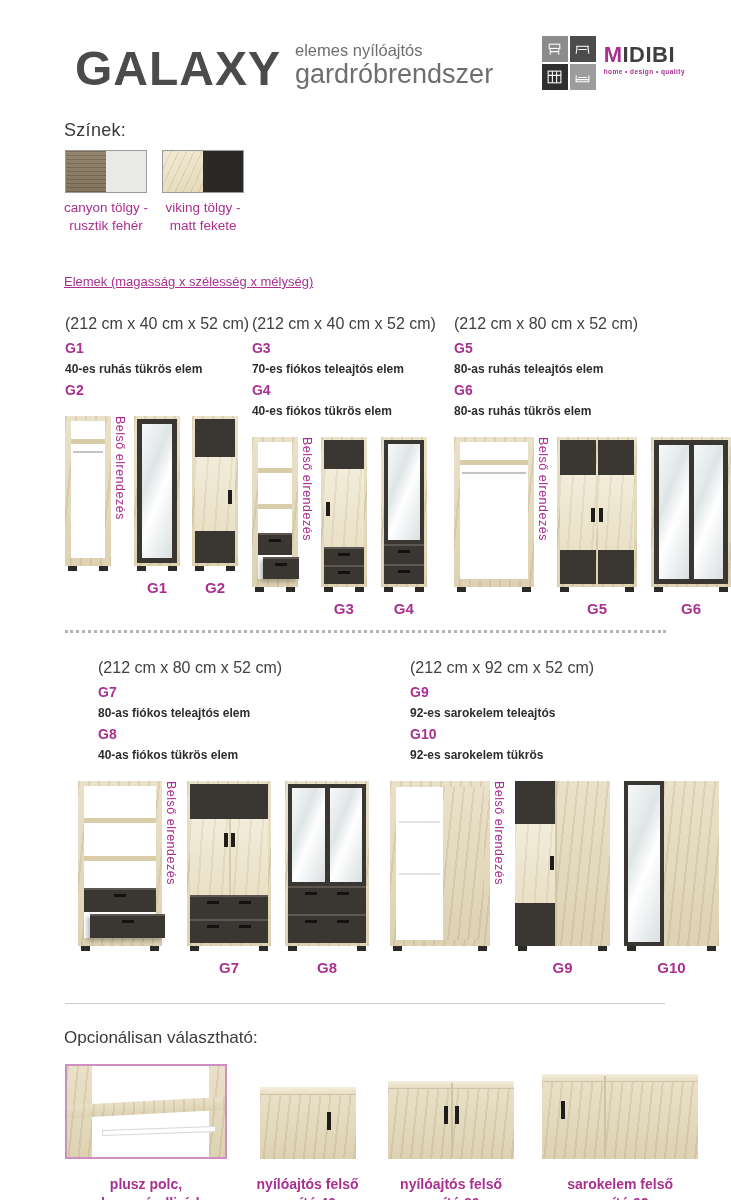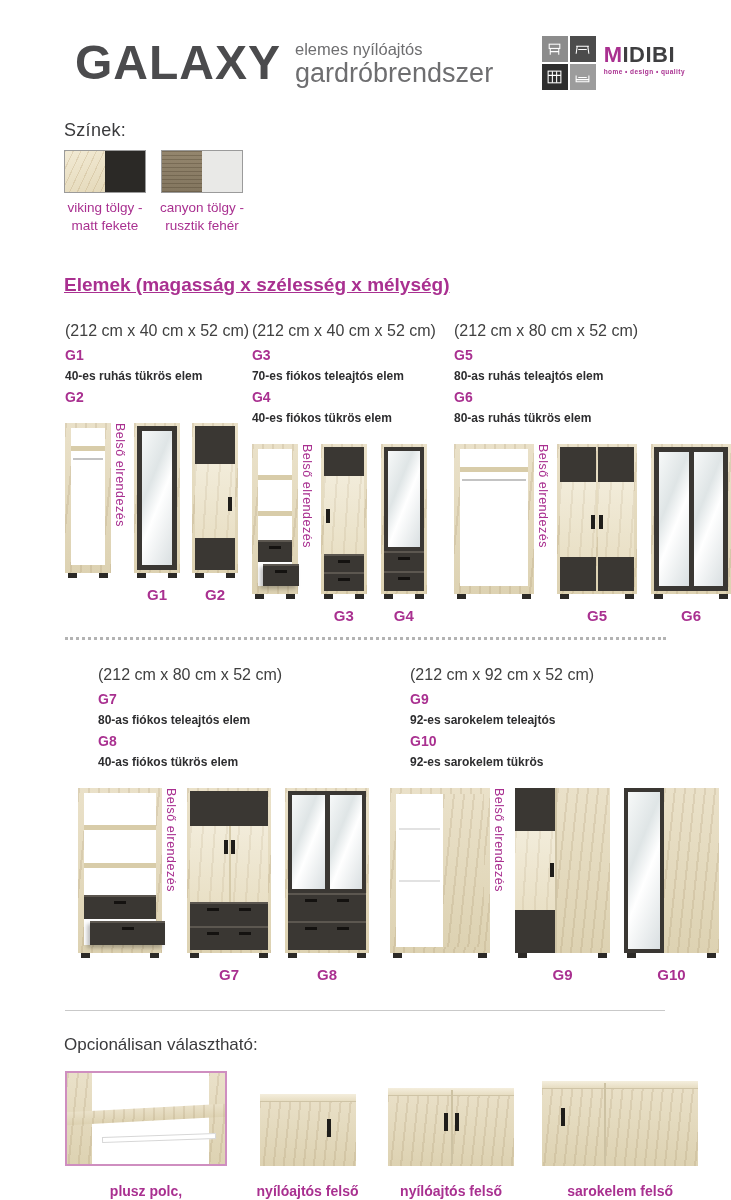--- a/index.html
+++ b/index.html
@@ -1,20 +1,20 @@
 <!DOCTYPE html>
 <html><head>
 <meta charset="utf-8">
 <style>
   html,body{margin:0;padding:0;background:#fff;}
   .page{position:relative;width:731px;height:1200px;background:#fff;overflow:hidden;
         font-family:"Liberation Sans",sans-serif;color:#3c3c3e;}
 
   
-  .header{display:flex;align-items:center;padding:36px 46px 0 75px;}
+  .header{display:flex;align-items:flex-end;padding:36px 46px 0 75px;}
   .brand-title{font-size:48px;font-weight:800;letter-spacing:1px;color:#4b4b4d;line-height:0.9;}
   .brand-sub{margin:3px 0 0 14px;color:#6e6e70;}
   .brand-sub .s1{font-size:16.5px;line-height:1.15;}
   .brand-sub .s2{font-size:27px;line-height:1.1;}
   .logo{margin-left:auto;display:flex;align-items:flex-start;gap:8px;}
   .tiles{display:grid;grid-template-columns:26px 26px;grid-template-rows:26px 26px;gap:2px;}
   .tile{display:flex;align-items:center;justify-content:center;}
   .t1{background:#8c8c8c}.t2{background:#4c4c4c}.t3{background:#2e2e2e}.t4{background:#9c9c9c}
   .logo-text{margin-top:8px;}
   .logo-word{font-size:22px;font-weight:800;color:#3f3f41;letter-spacing:0.5px;line-height:1;}
@@ -32,21 +32,21 @@
       repeating-linear-gradient(115deg,rgba(170,140,90,.22) 0 1px,rgba(0,0,0,0) 1px 7px),
       linear-gradient(160deg,#f2ead4,#e4d9ba);}
   .sw-black{background:#2b2926;}
   .sw-canyon{background:
       repeating-linear-gradient(0deg,rgba(60,48,30,.28) 0 1px,rgba(0,0,0,0) 1px 4px),
       linear-gradient(#94866e,#83765f);}
   .sw-white{background:#e9e9e7;}
   .swlabel{margin-top:6px;font-size:13.5px;line-height:1.3;color:#a93090;text-align:center;}
 
   
-  .elem-h{padding:40px 0 0 64px;font-size:19px;font-weight:700;color:#a93090;}
+  .elem-h{padding:40px 0 0 64px;font-size:13px;font-weight:400;color:#a93090;}
   .elem-h span{text-decoration:underline;}
 
   .grow1{display:flex;padding:26px 0 0 65px;}
   .grp{box-sizing:border-box;}
   .grp1{width:196px;}.grp2{width:212px;}.grp3{width:auto;}
   .dims{font-size:16px;color:#404040;margin-bottom:5px;}
   .gcode{font-size:14px;font-weight:700;color:#a93090;line-height:21px;}
   .gname{font-size:12px;font-weight:700;color:#2d2d2f;line-height:21px;}
 
   .cabrow{display:flex;align-items:flex-start;margin-top:15px;}
@@ -171,36 +171,36 @@
         <div class="logo-tag">home • design • quality</div>
       </div>
     </div>
   </div>
 
   <div class="colors">
     <div class="sec-h">Színek:</div>
     <div class="swrow">
       <div class="swcol">
         <div class="swatch">
+          <div class="swhalf sw-canyon"></div>
+          <div class="swhalf sw-white"></div>
+        </div>
+        <div class="swlabel">
+          <div>canyon tölgy -</div>
+          <div>rusztik fehér</div>
+        </div>
+      </div>
+      <div class="swcol">
+        <div class="swatch">
           <div class="swhalf sw-viking"></div>
           <div class="swhalf sw-black"></div>
         </div>
         <div class="swlabel">
           <div>viking tölgy -</div>
           <div>matt fekete</div>
-        </div>
-      </div>
-      <div class="swcol">
-        <div class="swatch">
-          <div class="swhalf sw-canyon"></div>
-          <div class="swhalf sw-white"></div>
-        </div>
-        <div class="swlabel">
-          <div>canyon tölgy -</div>
-          <div>rusztik fehér</div>
         </div>
       </div>
     </div>
   </div>
 
   <div class="elem-h"><span>Elemek (magasság x szélesség x mélység)</span></div>
 
   <div class="grow1">
 
     <div class="grp grp1">

